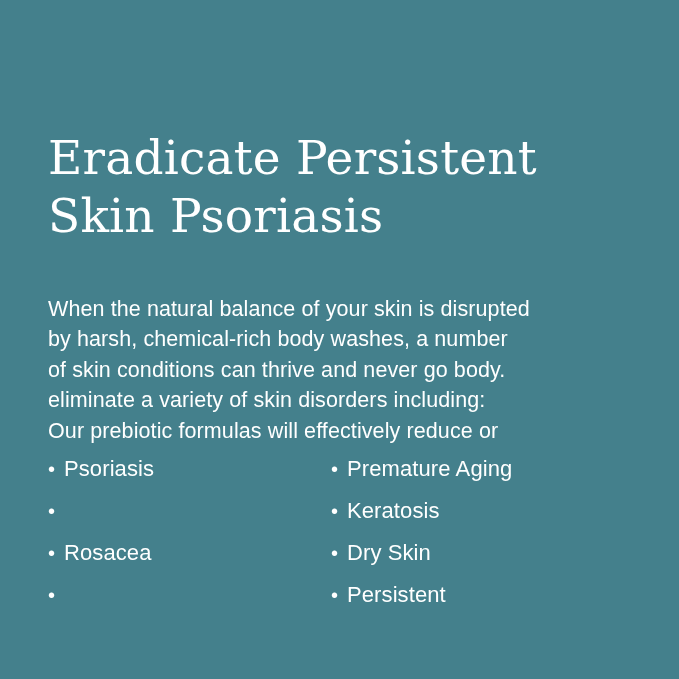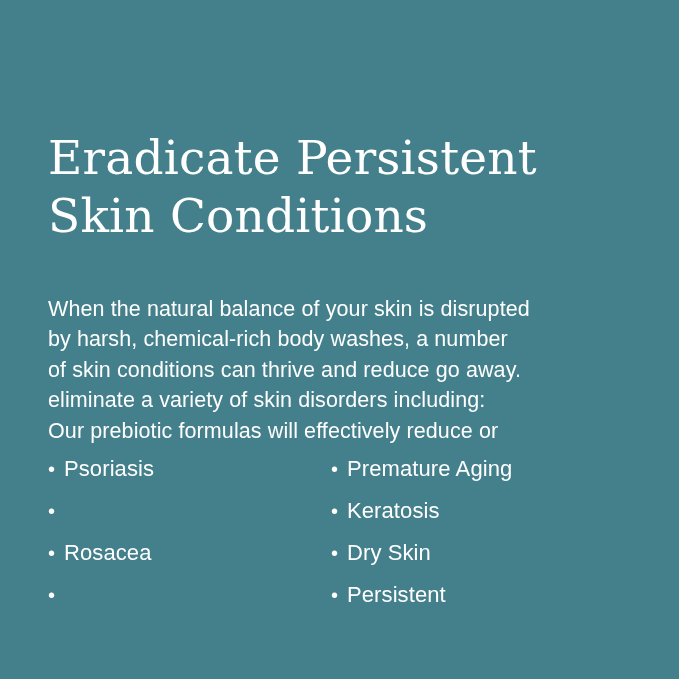--- a/index.html
+++ b/index.html
@@ -82,27 +82,27 @@
     line-height: 42px;
   }
 </style>
 </head>
 <body>
 
 <div class="card">
 
   <h1 class="headline">
     <span class="line">Eradicate Persistent</span>
-    <span class="line">Skin Conditions</span>
+    <span class="line">Skin Psoriasis</span>
   </h1>
 
   <p class="body-copy">
     <span class="line">When the natural balance of your skin is disrupted</span>
     <span class="line">by harsh, chemical-rich body washes, a number</span>
-    <span class="line">of skin conditions can thrive and reduce go away.</span>
+    <span class="line">of skin conditions can thrive and never go body.</span>
     <span class="line">eliminate a variety of skin disorders including:</span>
     <span class="line">Our prebiotic formulas will effectively reduce or</span>
   </p>
 
   <div class="lists">
 
     <div class="list-col col-1">
       <div class="list-item">
         <span class="bullet">•</span>
         <span>Psoriasis</span>

